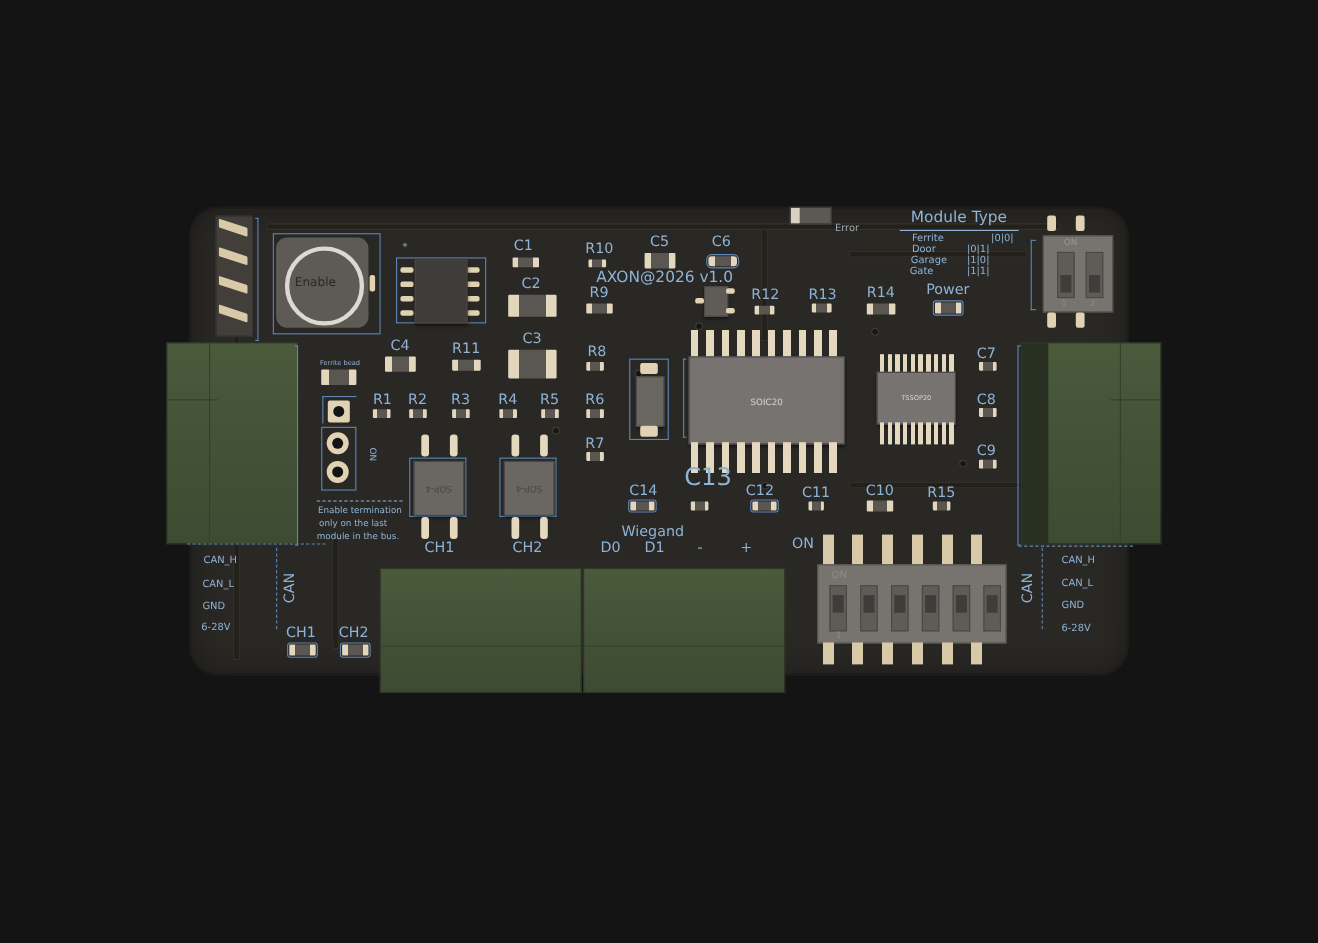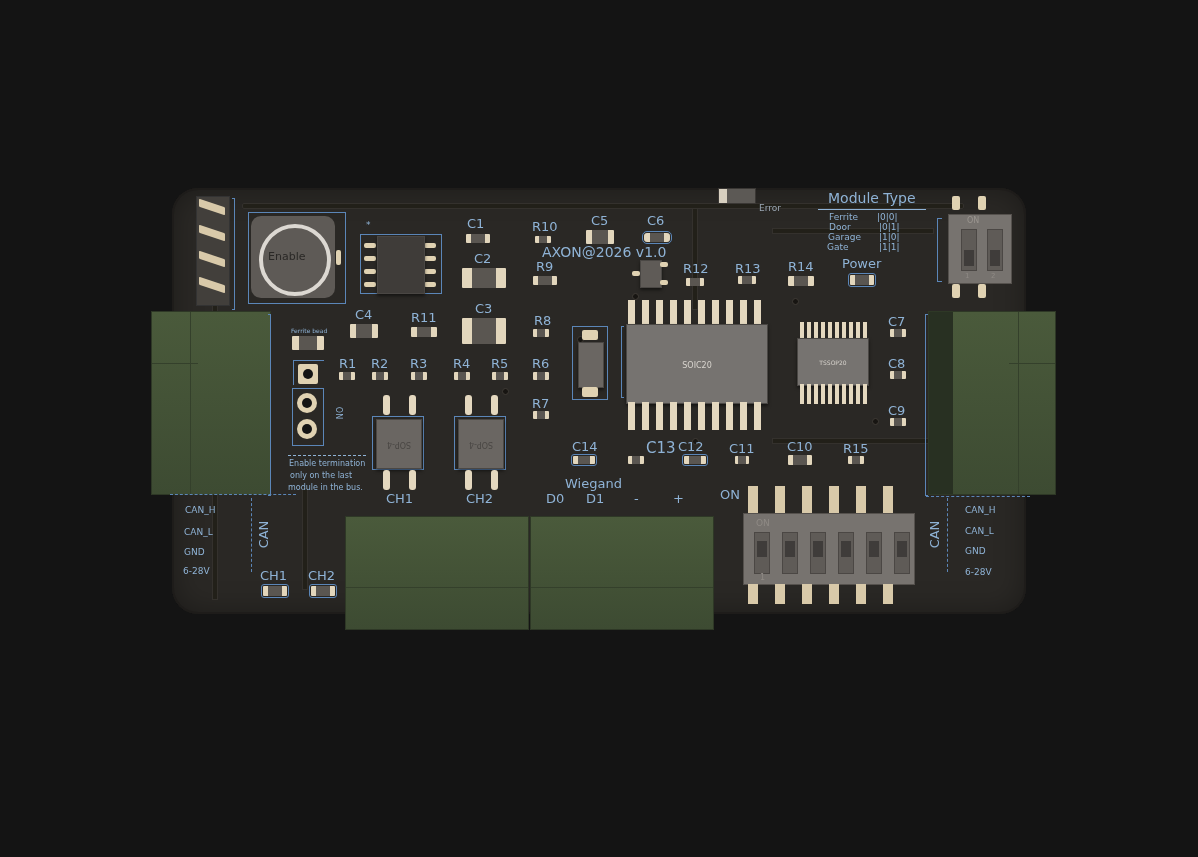--- a/index.html
+++ b/index.html
@@ -66,21 +66,21 @@
 <div class="silk silk-lg" style="left:542px;top:200px;margin-top:45px;">AXON@2026 v1.0</div>
 
 <div class="abs" style="left:718px;top:188px;width:36px;height:14px;background:#5c5955;border:1px solid #3a3734;">
   <div class="abs" style="left:0;top:0;width:8px;height:14px;background:#d8d0c0;"></div>
 </div>
 <div class="silk silk-sm" style="left:725px;top:204px;color:#9aa7b4;padding-left:34px;">Error</div>
 
 <div class="silk" style="left:828px;top:191px;font-size:14px;">Module Type</div>
 <div class="abs" style="left:818px;top:209px;width:108px;height:1px;background:#8fb3d6;"></div>
 <div class="silk silk-sm" style="left:829px;top:213px;">Ferrite</div>
-<div class="silk silk-sm" style="left:877px;top:213px;">|0|0|</div>
+<div class="silk silk-sm" style="left:901px;top:213px;">|0|0|</div>
 <div class="silk silk-sm" style="left:829px;top:223px;">Door</div>
 <div class="silk silk-sm" style="left:879px;top:223px;">|0|1|</div>
 <div class="silk silk-sm" style="left:828px;top:233px;">Garage</div>
 <div class="silk silk-sm" style="left:879px;top:233px;text-align:center;">|1|0|</div>
 <div class="silk silk-sm" style="left:827px;top:243px;">Gate</div>
 <div class="silk silk-sm" style="left:879px;top:243px;">|1|1|</div>
 
 <div class="silk silk-md" style="left:842px;top:257px;text-align:right;">Power</div>
 <div class="smd boxed" style="left:850px;top:275px;width:24px;height:10px;"></div>
 
@@ -235,21 +235,21 @@
 
 <div class="silk silk-md" style="left:888px;top:315px;">C7</div>
 <div class="smd" style="left:890px;top:329px;width:16px;height:8px;"></div>
 <div class="silk silk-md" style="left:888px;top:357px;">C8</div>
 <div class="smd" style="left:890px;top:371px;width:16px;height:8px;"></div>
 <div class="silk silk-md" style="left:888px;top:404px;">C9</div>
 <div class="smd" style="left:890px;top:418px;width:16px;height:8px;"></div>
 
 <div class="silk silk-md" style="left:572px;top:440px;">C14</div>
 <div class="smd boxed" style="left:573px;top:456px;width:22px;height:8px;"></div>
-<div class="silk" style="left:622px;top:441px;font-size:15px;margin-left:24px;">C13</div>
+<div class="silk" style="left:622px;top:424px;font-size:22px;">C13</div>
 <div class="smd" style="left:628px;top:456px;width:16px;height:8px;"></div>
 <div class="silk silk-md" style="left:678px;top:440px;">C12</div>
 <div class="smd boxed" style="left:684px;top:456px;width:22px;height:8px;"></div>
 <div class="silk silk-md" style="left:729px;top:442px;">C11</div>
 <div class="smd" style="left:735px;top:456px;width:14px;height:8px;"></div>
 <div class="silk silk-md" style="left:787px;top:440px;">C10</div>
 <div class="smd" style="left:788px;top:455px;width:24px;height:10px;"></div>
 <div class="silk silk-md" style="left:843px;top:442px;">R15</div>
 <div class="smd" style="left:848px;top:456px;width:16px;height:8px;"></div>
 

